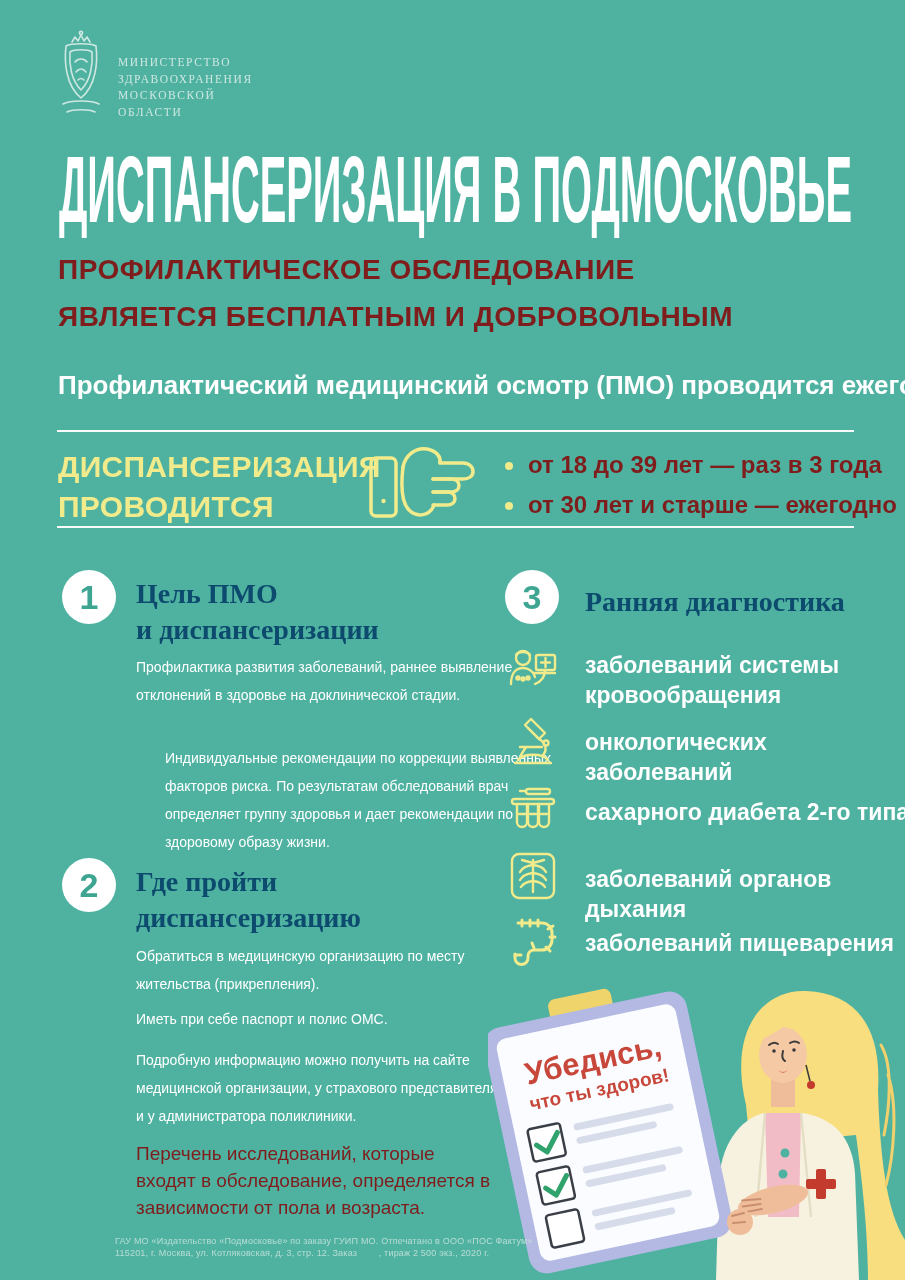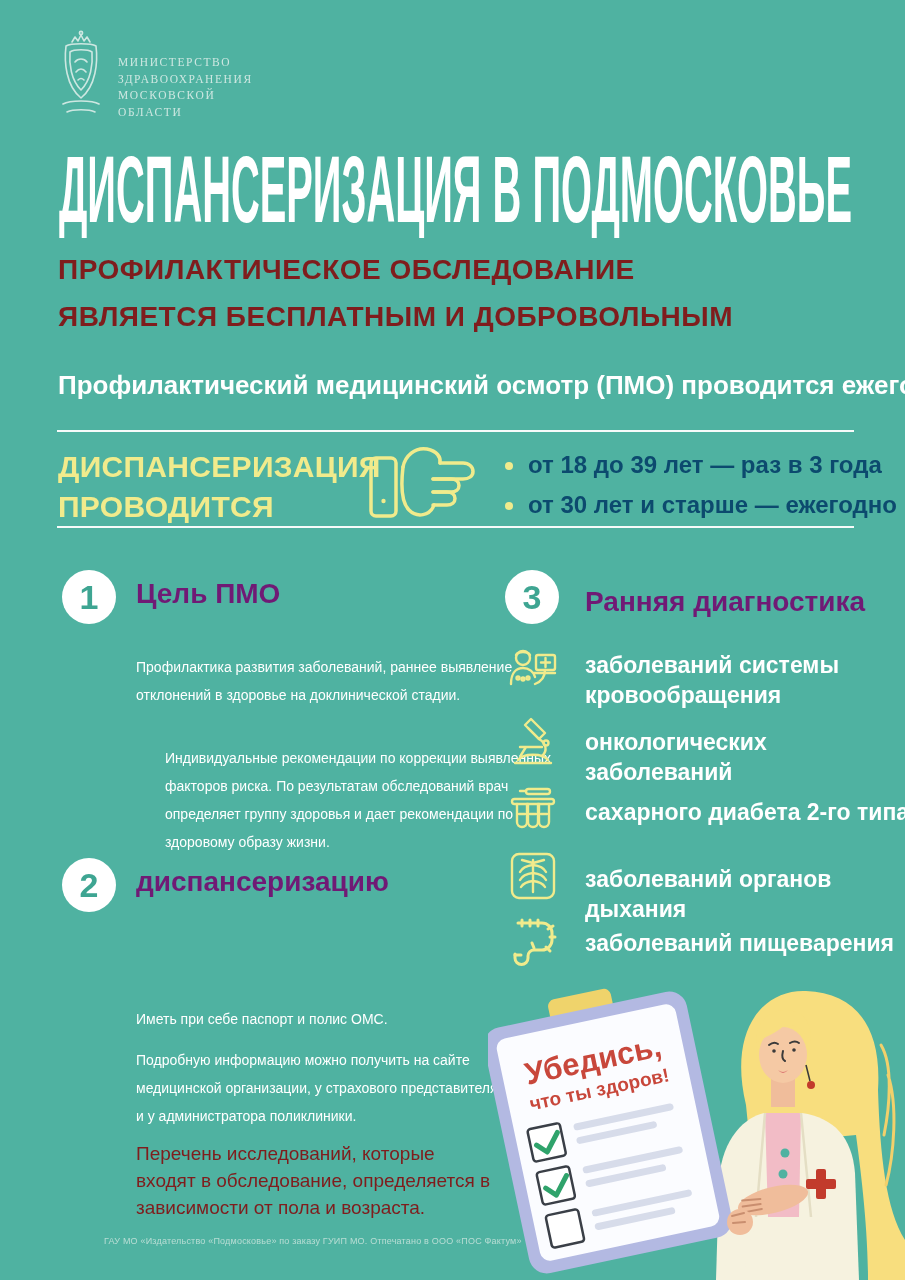--- a/index.html
+++ b/index.html
@@ -16,31 +16,31 @@
   .logo-text{margin-top:16px;font-family:"Liberation Serif",serif;font-size:11.5px;
     letter-spacing:1.6px;line-height:16.5px;color:#E4F1ED;opacity:.85;}
   
   .title-svg text{font-family:"Liberation Sans",sans-serif;font-weight:700;fill:#FFFFFF;}
   .subtitle{left:58px;top:246px;color:#7f1d1d;font-weight:700;font-size:28px;line-height:47px;letter-spacing:.5px;}
   .intro{left:58px;top:370px;color:#FFFFFF;font-weight:700;font-size:26px;white-space:nowrap;}
   .divider{left:57px;width:797px;height:2px;background:rgba(255,255,255,.95);}
   
   .freq-heading{left:58px;top:447px;color:#F1EB8C;font-weight:700;font-size:30px;line-height:40px;letter-spacing:.3px;}
   .freq-items{left:505px;top:451px;}
-  .freq-item{display:flex;align-items:flex-start;margin-bottom:12px;color:#0c4a6e;font-weight:700;font-size:24px;}
+  .freq-item{display:flex;align-items:flex-start;margin-bottom:12px;color:#7f1d1d;font-weight:700;font-size:24px;}
   .freq-dot{width:8px;height:8px;border-radius:50%;background:#F1EB8C;margin:11px 15px 0 0;flex:none;}
   
   .num-circle{width:54px;height:54px;border-radius:50%;background:#FFFFFF;color:#3EA592;
     font-weight:700;font-size:34px;display:flex;align-items:center;justify-content:center;}
-  .sec-heading{color:#701a75;font-weight:700;font-size:28px;line-height:36px;}
+  .sec-heading{color:#0c4a6e;font-weight:700;font-size:28px;line-height:36px;font-family:Liberation Serif, serif;}
   .body-p{color:#FFFFFF;font-size:14px;line-height:28px;font-weight:400;}
   .note-p{color:#7f1d1d;font-size:19px;line-height:27px;font-weight:400;}
   .diag-item-label{color:#FFFFFF;font-size:23px;line-height:30px;font-weight:700;}
   
-  .footer{left:104px;top:1236px;color:#C9E4DD;opacity:.85;font-size:9px;line-height:11.5px;letter-spacing:.2px;}
+  .footer{left:115px;top:1236px;color:#C9E4DD;opacity:.85;font-size:9px;line-height:11.5px;letter-spacing:.2px;}
 </style>
 </head>
 <body>
 
 <div class="poster">
 
   <div class="abs logo">
     <svg width="46" height="92" viewBox="0 0 46 92">
       <g fill="none" stroke="#E4F1ED" stroke-width="1.6" opacity="0.85" stroke-linejoin="round" stroke-linecap="round">
         <path d="M14,14 l3,-5 3,4 3,-6 3,6 3,-4 3,5"></path>
@@ -100,30 +100,33 @@
     </div>
   </div>
 
   <div class="abs divider" style="top:526px;"></div>
 
   <div class="abs num-circle" style="left:62px;top:570px;">
     <span>1</span>
   </div>
   <div class="abs sec-heading" style="left:136px;top:576px;">
     <div>Цель ПМО</div>
+    <div>и диспансеризации</div>
   </div>
   <div class="abs body-p" style="left:136px;top:653px;width:378px;">Профилактика развития заболеваний, раннее выявление отклонений в здоровье на доклинической стадии.</div>
   <div class="abs body-p" style="left:136px;top:744px;width:392px;margin-left:29px;">Индивидуальные рекомендации по коррекции выявленных факторов риска. По результатам обследований врач определяет группу здоровья и дает рекомендации по здоровому образу жизни.</div>
 
   <div class="abs num-circle" style="left:62px;top:858px;">
     <span>2</span>
   </div>
   <div class="abs sec-heading" style="left:136px;top:864px;">
+    <div>Где пройти</div>
     <div>диспансеризацию</div>
   </div>
+  <div class="abs body-p" style="left:136px;top:942px;width:392px;">Обратиться в медицинскую организацию по месту жительства (прикрепления).</div>
   <div class="abs body-p" style="left:136px;top:1046px;width:370px;">Подробную информацию можно получить на сайте медицинской организации, у страхового представителя и у администратора поликлиники.</div>
   <div class="abs body-p" style="left:136px;top:1005px;width:392px;">Иметь при себе паспорт и полис ОМС.</div>
   <div class="abs note-p" style="left:136px;top:1140px;width:360px;">Перечень исследований, которые входят в обследование, определяется в зависимости от пола и возраста.</div>
 
   <div class="abs num-circle" style="left:505px;top:570px;">
     <span>3</span>
   </div>
   <div class="abs sec-heading" style="left:585px;top:584px;">Ранняя диагностика</div>
 
   <svg class="abs" style="left:508px;top:646px;" width="50" height="52" viewBox="0 0 50 52">
@@ -250,15 +253,16 @@
       <rect x="88" y="234" width="82" height="7" rx="3.5" fill="#D7DCEA"></rect>
     </g>
 
     <path d="M236,295 C238,266 243,250 250,238 L266,246 C259,262 257,278 257,295 Z" fill="#F6F2DF"></path>
     <circle cx="252" cy="237" r="13" fill="#F0BD9B"></circle>
     <path d="M244,231 l12,-3 M245,238 l12,-1" stroke="#C98E6F" stroke-width="2" stroke-linecap="round" fill="none"></path>
   </svg>
 
   <div class="abs footer">
     <div>ГАУ МО «Издательство «Подмосковье» по заказу ГУИП МО. Отпечатано в ООО «ПОС Фактум»</div>
+    <div>115201, г. Москва, ул. Котляковская, д. 3, стр. 12. Заказ &nbsp;&nbsp;&nbsp;&nbsp;&nbsp;&nbsp;&nbsp;, тираж 2 500 экз., 2020 г.</div>
   </div>
 
 </div>
 
 </body></html>

